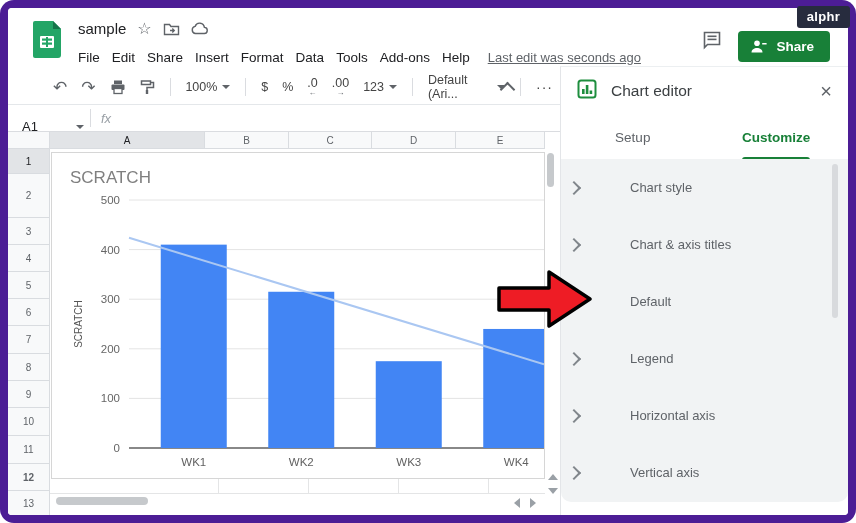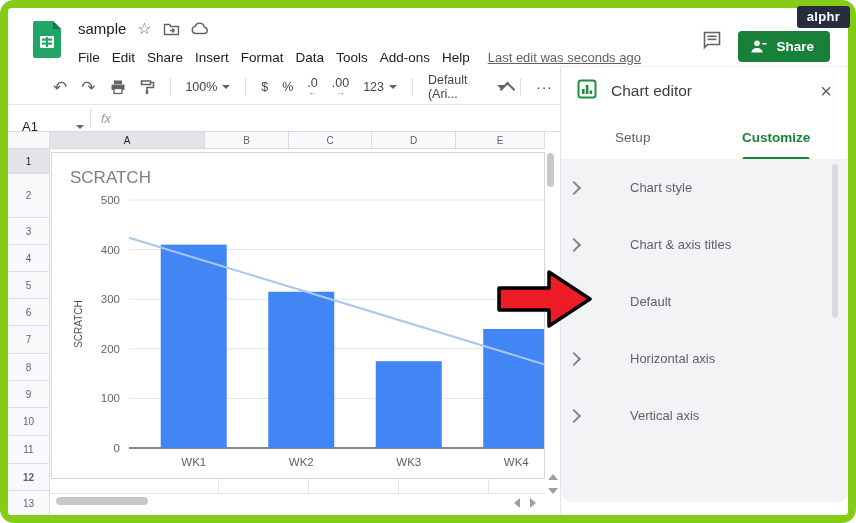--- a/index.html
+++ b/index.html
@@ -1,17 +1,17 @@
 <!DOCTYPE html>
 <html><head>
 <meta charset="utf-8">
 <style>
   html,body{margin:0;padding:0;}
   body{width:856px;height:523px;font-family:"Liberation Sans",sans-serif;background:#ffffff;}
-  .screen{position:relative;width:856px;height:523px;background:#84cc16;border-radius:14px;box-sizing:border-box;padding:8px;overflow:hidden;}
+  .screen{position:relative;width:856px;height:523px;background:#4c1d95;border-radius:14px;box-sizing:border-box;padding:8px;overflow:hidden;}
   .app{position:relative;width:840px;height:507px;background:#fff;border-radius:4px;overflow:hidden;}
 
   
   .watermark{position:absolute;top:6px;right:6px;background:#272c3e;color:#fff;font-size:13px;font-weight:700;padding:3px 10px 4px;border-radius:3px;z-index:50;letter-spacing:.3px;}
 
   
   .hdr{position:absolute;left:0;top:0;width:100%;height:62px;background:#fff;}
   .logo{position:absolute;left:25px;top:13px;}
   .title-row{position:absolute;left:70px;top:12px;display:flex;align-items:center;gap:11px;}
   .doc-title{font-size:15px;color:#202124;}
@@ -297,20 +297,24 @@
           <div class="panel-item">
             <span class="chev"></span>
             <span class="panel-item-label">Chart &amp; axis titles</span>
           </div>
           <div class="panel-item">
             <span class="chev"></span>
             <span class="panel-item-label">Default</span>
           </div>
           <div class="panel-item">
             <span class="chev"></span>
+            <span class="panel-item-label">Legend</span>
+          </div>
+          <div class="panel-item">
+            <span class="chev"></span>
             <span class="panel-item-label">Horizontal axis</span>
           </div>
           <div class="panel-item">
             <span class="chev"></span>
             <span class="panel-item-label">Vertical axis</span>
           </div>
         </div>
       <div class="panel-thumb"></div>
     </div>
 

